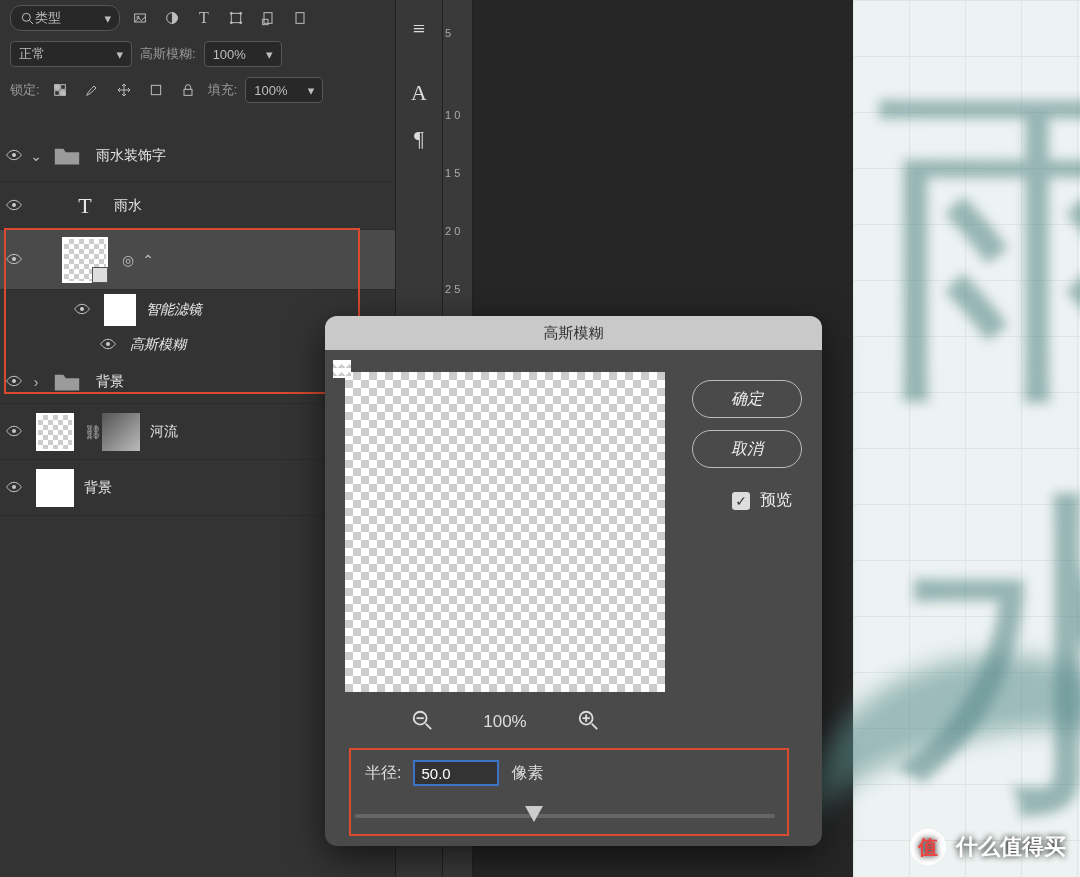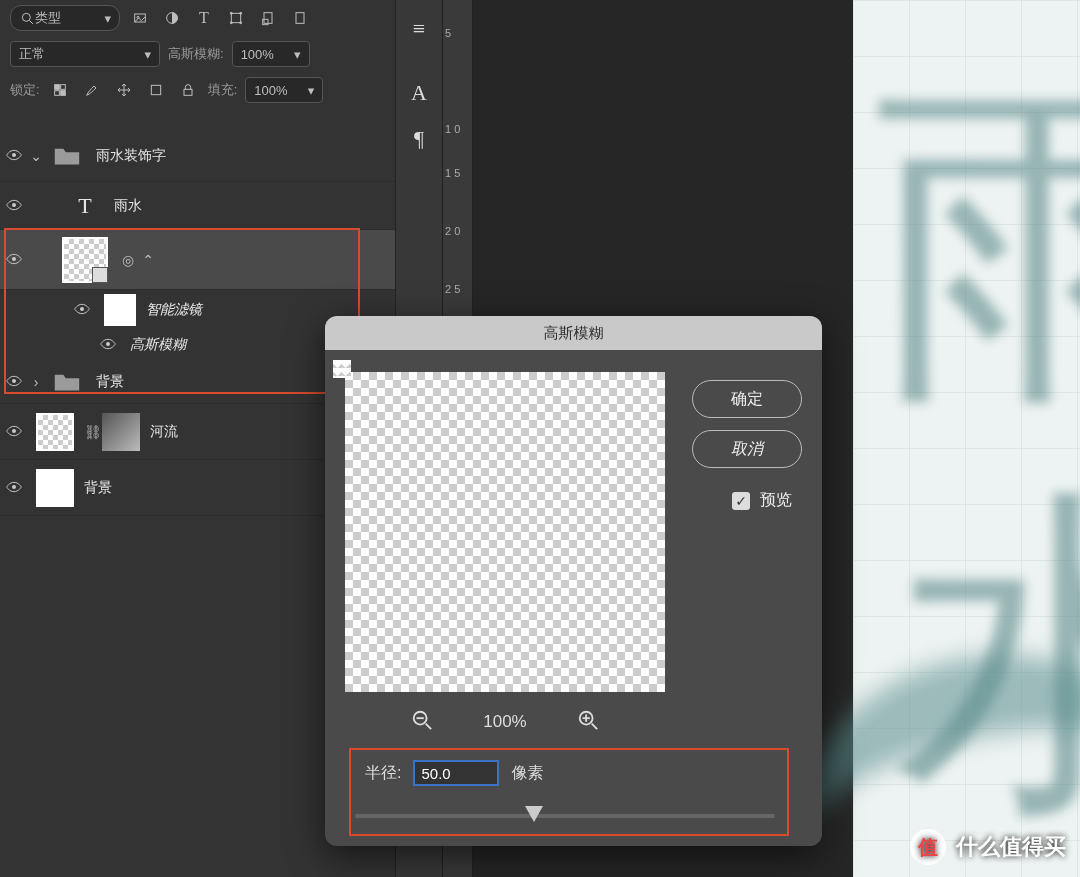--- a/index.html
+++ b/index.html
@@ -172,21 +172,21 @@
     color:#ddd; font-size:17px;
   }
   .dialog .zoomrow .zbtn { cursor:pointer; }
   .dialog .zbtn svg { width:22px; height:22px; stroke:#ddd; fill:none; stroke-width:2; }
   .dialog .btn {
     position:absolute; right:20px; width:110px; height:38px;
     border:1px solid #bbb; border-radius:20px;
     display:flex; align-items:center; justify-content:center;
     color:#eee; font-size:16px; cursor:pointer;
   }
-  .dialog .btn.ok     { top:30px; }
+  .dialog .btn.ok     { top:30px;font-style:italic; }
   .dialog .btn.cancel { top:80px;font-style:italic; }
   .dialog .previewchk {
     position:absolute; right:30px; top:140px;
     display:flex; align-items:center; gap:10px; color:#eee; font-size:16px;
   }
   .dialog .previewchk .box {
     width:18px; height:18px; background:#ddd; border-radius:3px;
     display:flex; align-items:center; justify-content:center; color:#333; font-size:14px;
   }
 
@@ -262,21 +262,21 @@
         </svg>
       </div>
     <div class="iconbox">
         <svg class="ic" viewBox="0 0 24 24">
           <rect x="6" y="4" width="12" height="16"></rect>
         </svg>
       </div>
   </div>
 
   <div class="lp-row">
-    <div class="dd" style="width:150px">
+    <div class="dd" style="width:122px">
       <span>正常</span>
       <span style="margin-left:auto">▾</span>
     </div>
     <span class="lbl">高斯模糊:</span>
     <div class="dd" style="width:78px">
       <span>100%</span>
       <span style="margin-left:auto">▾</span>
     </div>
   </div>
 
@@ -418,21 +418,21 @@
 </div>
 
 <div class="midbar">
   <span class="glyph">≡</span>
   <span class="glyph" style="margin-top:18px">A</span>
   <span class="glyph">¶</span>
 </div>
 
 <div class="ruler">
   <div class="tick" style="top:28px">5</div>
-  <div class="tick" style="top:124px">1 0</div>
+  <div class="tick" style="top:110px">1 0</div>
   <div class="tick" style="top:168px">1 5</div>
   <div class="tick" style="top:226px">2 0</div>
   <div class="tick" style="top:284px">2 5</div>
 </div>
 
 <div class="canvas">
   <div class="doc">
     <span class="big-char yu">雨</span>
     <span class="big-char shui">水</span>
     <div class="swoosh"></div>

